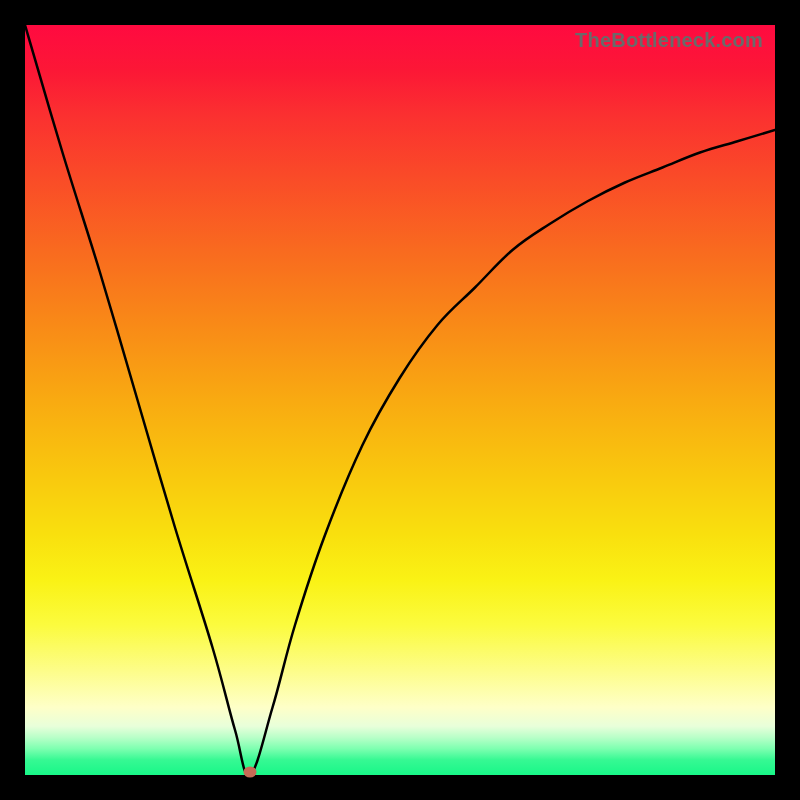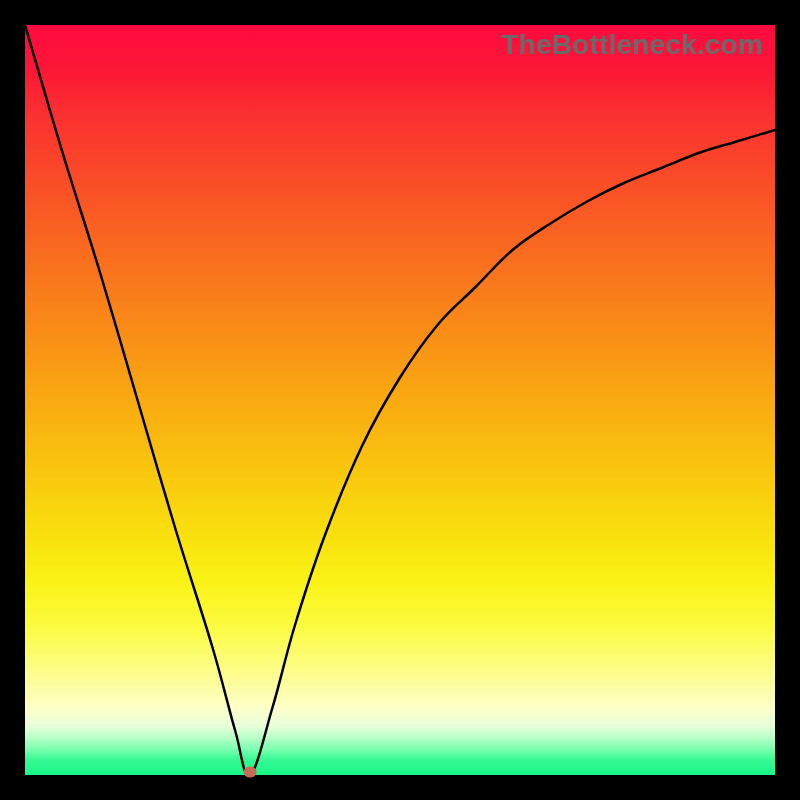--- a/index.html
+++ b/index.html
@@ -41,21 +41,21 @@
       #b8ffc8 95%,
       #7dffb0 96.5%,
       #36f993 98%,
       #18f788 100%
     );
   }
   .watermark {
     position: absolute;
     top: 4px;
     right: 12px;
-    font-size: 28px;
+    font-size: 20px;
     font-weight: bold;
     color: #6a6a6a;
     letter-spacing: 0.2px;
     font-family: Arial, Helvetica, sans-serif;
   }
   svg.curve {
     position: absolute;
     left: 0;
     top: 0;
     width: 750px;

